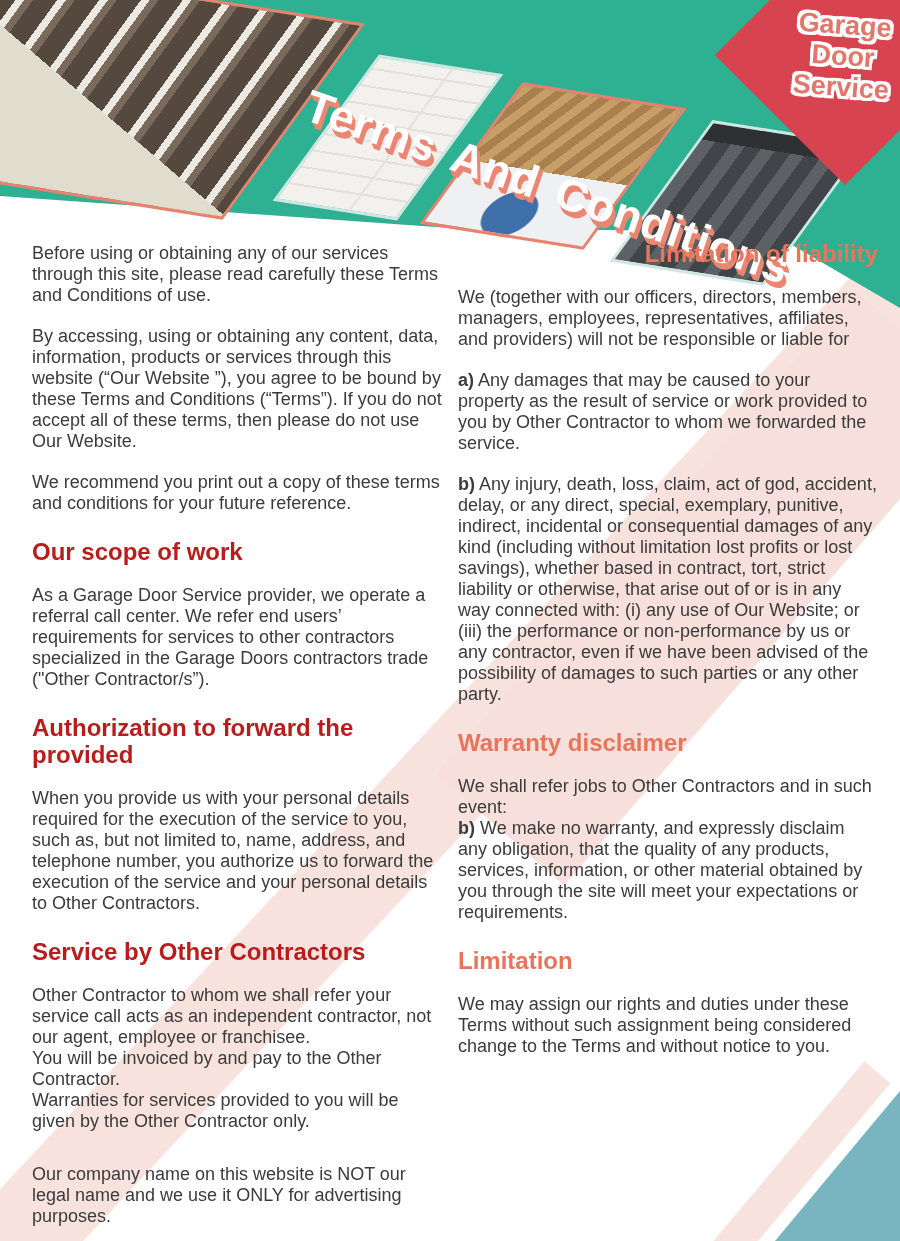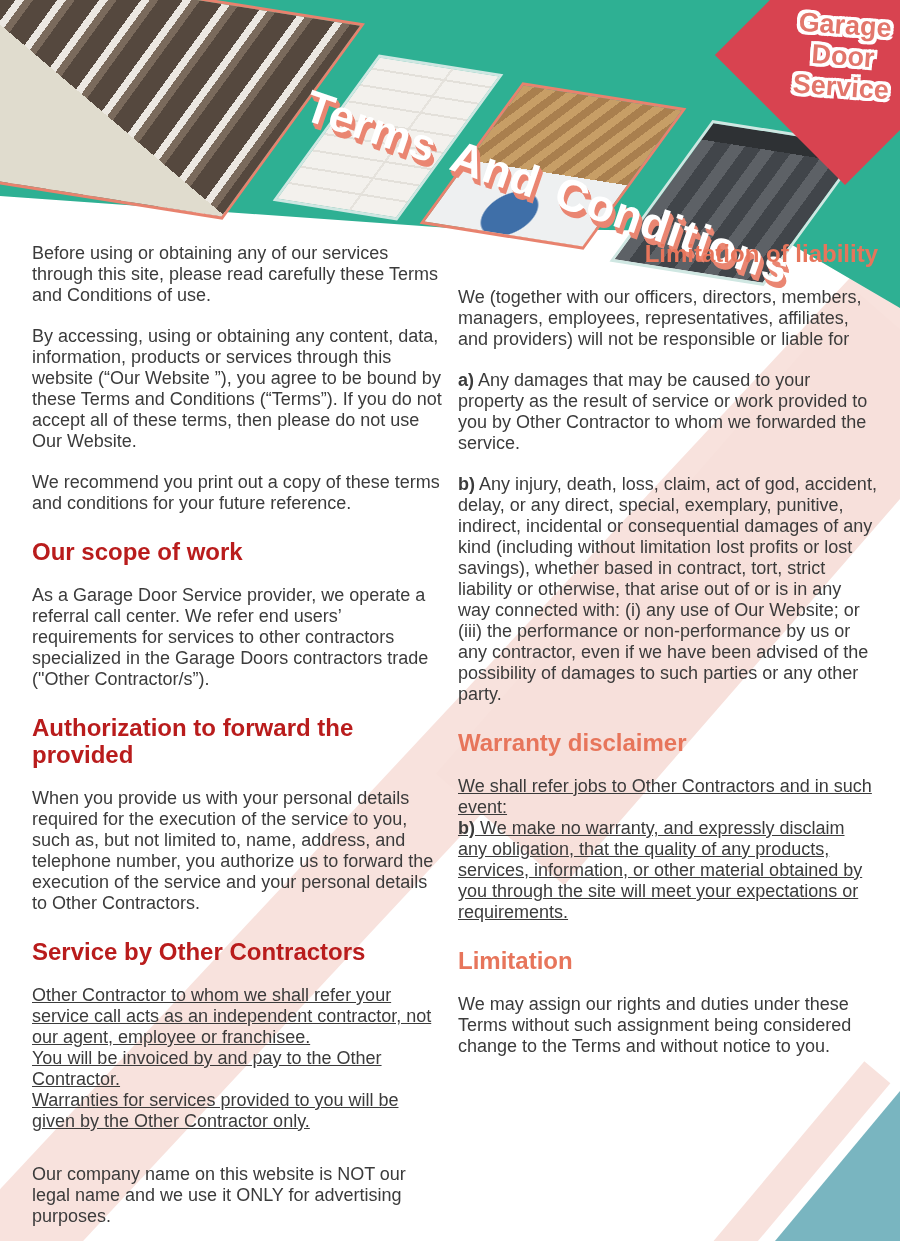--- a/index.html
+++ b/index.html
@@ -55,21 +55,21 @@
   .logo-text{position:absolute;left:758px;top:10px;width:170px;z-index:6;transform:rotate(4deg);
     text-align:center;font-size:27px;line-height:31px;font-weight:bold;color:#e2766b;
     text-shadow:-3px -3px 0 #fff,3px -3px 0 #fff,-3px 3px 0 #fff,3px 3px 0 #fff,
                 -3px 0 0 #fff,3px 0 0 #fff,0 -3px 0 #fff,0 3px 0 #fff;}
 
   
   .col{position:absolute;top:240px;z-index:7;font-size:18px;line-height:21px;}
   .col-left{left:32px;width:414px;top:243px;}
   .col-right{left:458px;width:420px;}
   .col p{margin:0 0 20px 0;}
-  .col p.m0{margin:0;text-decoration:underline;}
+  .col p.m0{margin:0;}
   .col p.mtop{margin-top:32px;}
   .col h2{font-size:24px;line-height:27px;margin:24px 0 20px 0;}
   .col h2.first{margin-top:0;text-align:right;}
   .h-pink{color:#b91c1c;}
   .h-coral{color:#e7755b;}
   b.marker{font-weight:bold;}
 </style>
 </head>
 <body>
 

